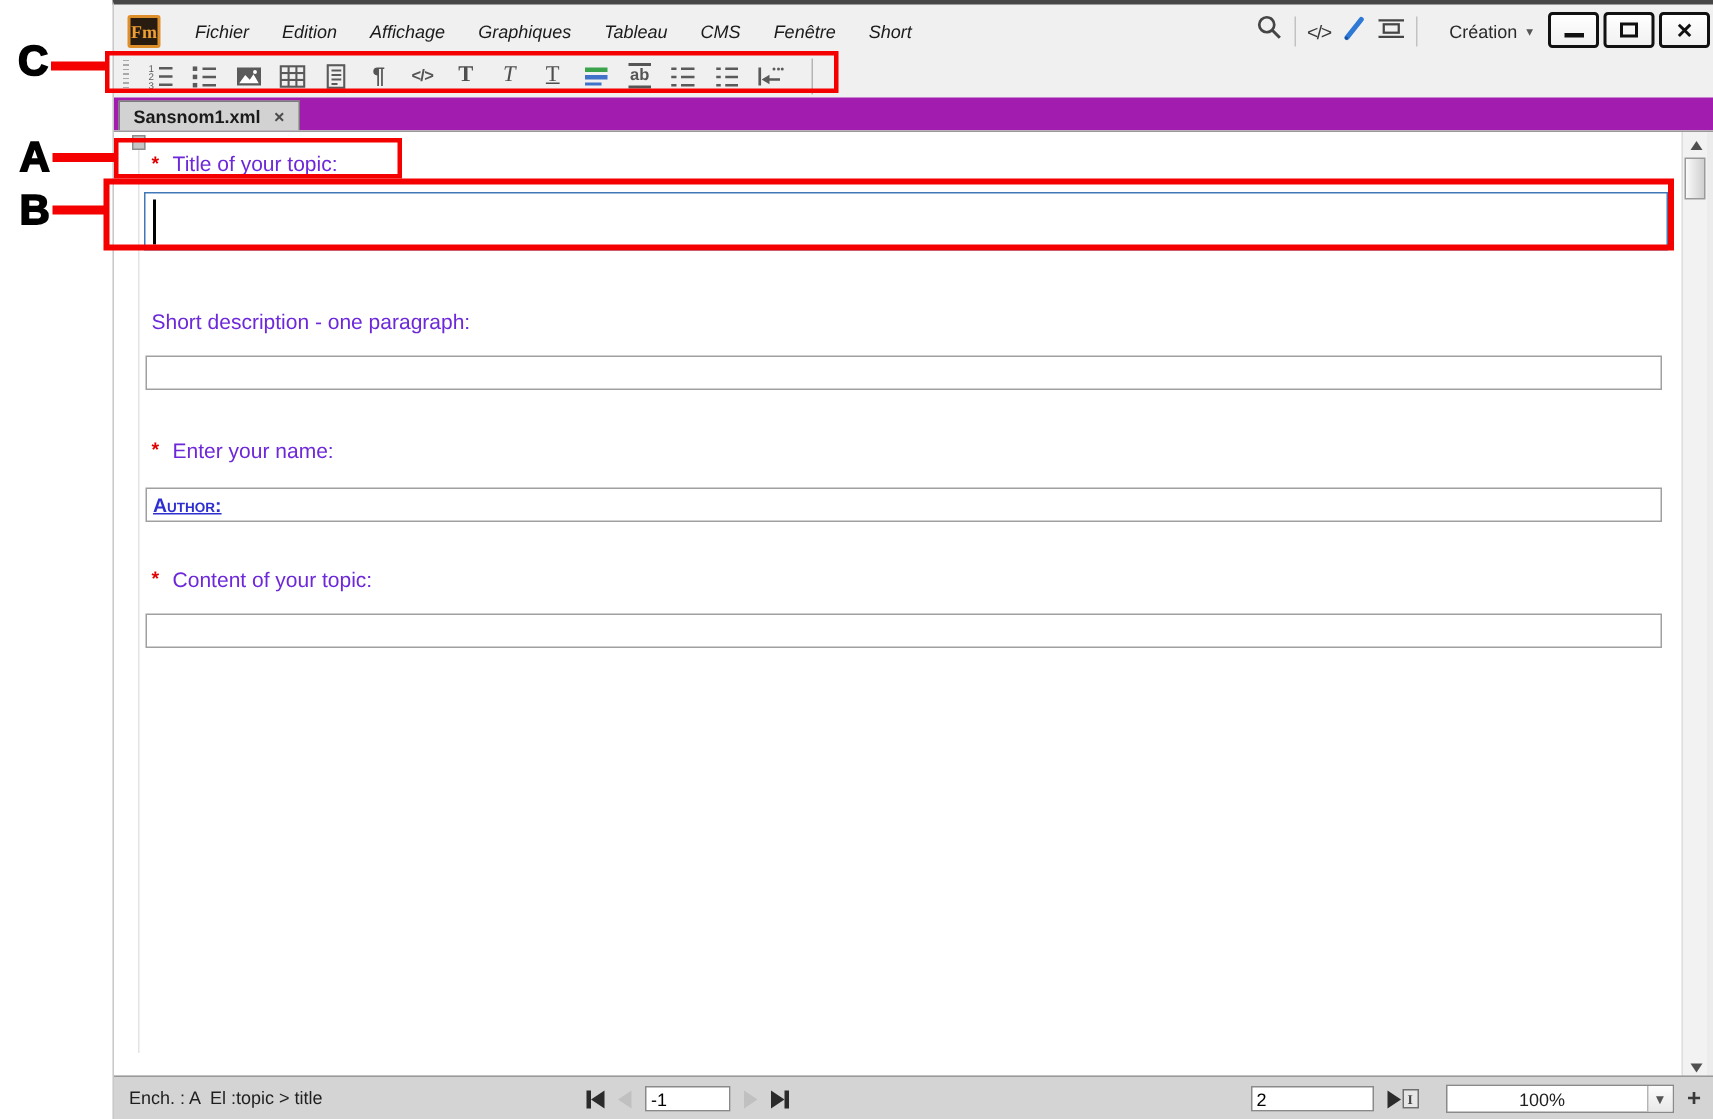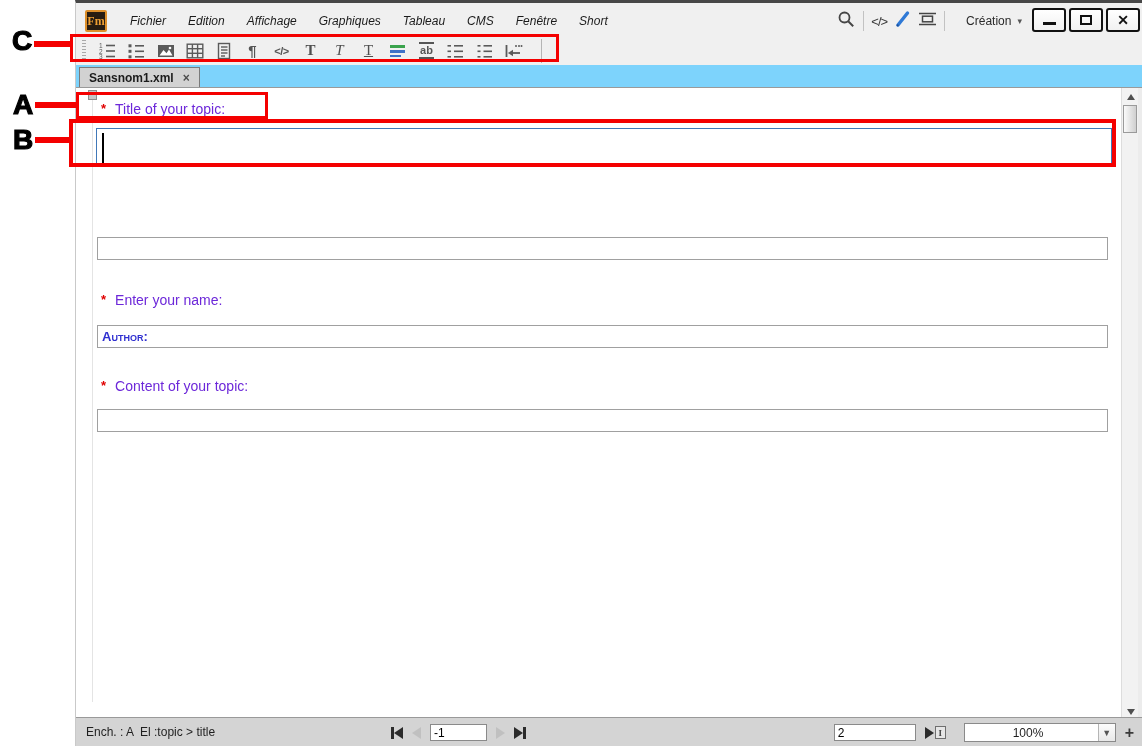--- a/index.html
+++ b/index.html
@@ -47,41 +47,41 @@
   .charfmt { font-size:11px; font-weight:bold; color:#555;
     border-top:2px solid #555; border-bottom:2px solid #555; padding:0 1px; line-height:1.1; }
   .colorbars { display:flex; flex-direction:column; gap:2px; }
   .cb1 { width:15px; height:3px; background:#3aa34c; }
   .cb2 { width:15px; height:3px; background:#3f72c8; }
   .cb3 { width:11px; height:2px; background:#3f72c8; }
   .tb-sep { width:1px; height:24px; background:#b5b5b5; margin-left:13px; }
 
   
   .tabbar { position:absolute; left:0; top:62px; right:0; height:22px;
-    background:#7dd3fc; display:flex; align-items:flex-end; }
+    background:#a21caf; display:flex; align-items:flex-end; }
   .tab { height:20px; margin-left:3px; padding:0 9px; background:#d2d2d2;
     border:1px solid #7a7a7a; border-bottom:none; display:flex; align-items:center; gap:9px; }
   .tab-label { font-size:12px; font-weight:bold; color:#1b1b1b; }
   .tab-close { font-size:12px; font-weight:bold; color:#4c4c4c; line-height:1; }
 
   
   .docarea { position:absolute; left:0; top:84px; right:0; height:633px;
     background:#fff; border-top:1px solid #9a9a9a; }
   .frame-handle { position:absolute; left:12px; top:2px; width:9px; height:10px;
     background:#c6c6c6; border:1px solid #8d8d8d; }
   .frame-edge { position:absolute; left:16px; top:12px; bottom:18px; width:1px; background:#e4e4e4; }
   .field-label { position:absolute; left:25px; display:flex; align-items:flex-start; gap:9px; }
   .req { color:#e00000; font-weight:bold; font-size:13px; line-height:1; margin-top:1px; }
   .lbl { color:#6d28d9; font-weight:normal; font-size:14px; line-height:1.2; }
   .doc-input { position:absolute; background:#fff; }
   .input-active { left:20px; top:40px; width:1016px; height:39px; border:1px solid #4078b8; }
   .text-cursor { position:absolute; left:5px; top:4px; width:2px; height:30px; background:#000; }
   .input-plain { left:21px; width:1011px; height:23px; border:1px solid #a0a0a0; }
   .author-text { display:block; margin-left:4px; line-height:21px; font-size:13px;
-    font-variant:small-caps; font-weight:bold; color:#2f2fd0; }
+    font-variant:small-caps; font-weight:bold; color:#2f2fd0;text-decoration:underline; }
 
   
   .v-scroll { position:absolute; right:4px; top:0; bottom:0; width:17px;
     background:#f2f2f2; border-left:1px solid #ddd; }
   .sb-btn { position:absolute; left:0; width:17px; height:17px; display:flex; align-items:center; justify-content:center; }
   .sb-up { top:0; } .sb-down { bottom:0; }
   .tri-up { width:0; height:0; border-left:4px solid transparent; border-right:4px solid transparent; border-bottom:6px solid #4f4f4f; }
   .tri-down { width:0; height:0; border-left:4px solid transparent; border-right:4px solid transparent; border-top:6px solid #4f4f4f; }
   .sb-thumb { position:absolute; left:1px; top:17px; width:14px; height:28px;
     background:linear-gradient(90deg,#fafafa,#cfcfcf); border:1px solid #9a9a9a; }
@@ -311,20 +311,23 @@
       <div class="frame-edge"></div>
 
       <div class="field-label" style="top:13px;">
         <span class="req">*</span>
         <span class="lbl">Title of your topic:</span>
       </div>
       <div class="doc-input input-active">
         <span class="text-cursor"></span>
       </div>
 
+      <div class="field-label" style="top:118px;">
+        <span class="lbl">Short description - one paragraph:</span>
+      </div>
       <div class="doc-input input-plain" style="top:149px;"></div>
 
       <div class="field-label" style="top:204px;">
         <span class="req">*</span>
         <span class="lbl">Enter your name:</span>
       </div>
       <div class="doc-input input-plain" style="top:237px;">
         <span class="author-text">Author:</span>
       </div>
 

